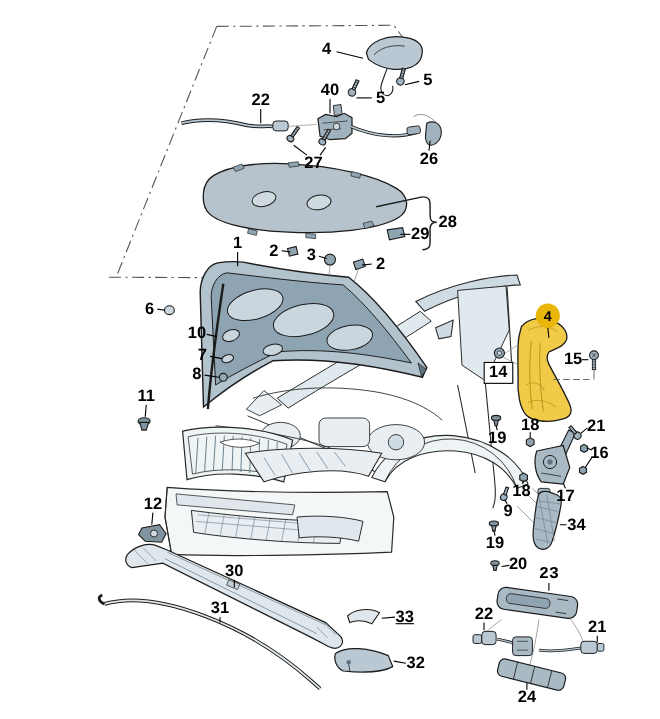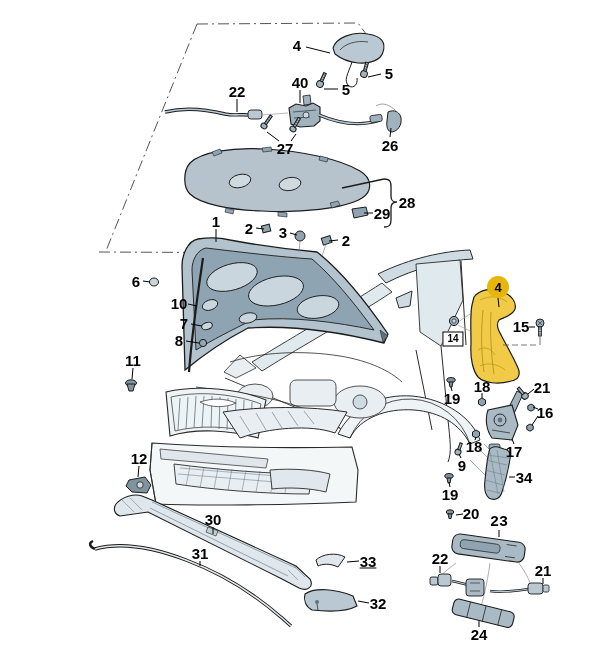--- a/index.html
+++ b/index.html
@@ -2,21 +2,21 @@
 <html><head>
 <meta charset="utf-8">
 <style>
   html,body{margin:0;padding:0;background:#fff;}
   #stage{position:relative;width:600px;height:654px;background:#fff;overflow:hidden;
          font-family:"Liberation Sans",sans-serif;}
   #artwork{position:absolute;left:0;top:0;}
   #label-layer{position:absolute;left:0;top:0;width:600px;height:654px;pointer-events:none;}
   .part-label{position:absolute;transform:translate(-50%,-50%);font-weight:700;font-size:15px;
               color:#000;line-height:1;pointer-events:auto;white-space:nowrap;}
-  .part-label.boxed{border:1.6px solid #000;background:#fff;padding:1px 4px 2px 4px;font-size:10px;}
+  .part-label.boxed{border:1.6px solid #000;background:#fff;padding:1px 4px 2px 4px;font-size:15px;}
   .part-label.badge{width:22px;height:22px;border-radius:50%;background:#e8b50a;
                     display:flex;align-items:center;justify-content:center;font-size:13px;}
 </style>
 </head>
 <body>
 
 <div id="stage">
 <svg id="artwork" width="600" height="654" viewBox="0 0 600 654">
 
   <g stroke="#555" stroke-width="1" fill="none" stroke-dasharray="11 4 2 4">

